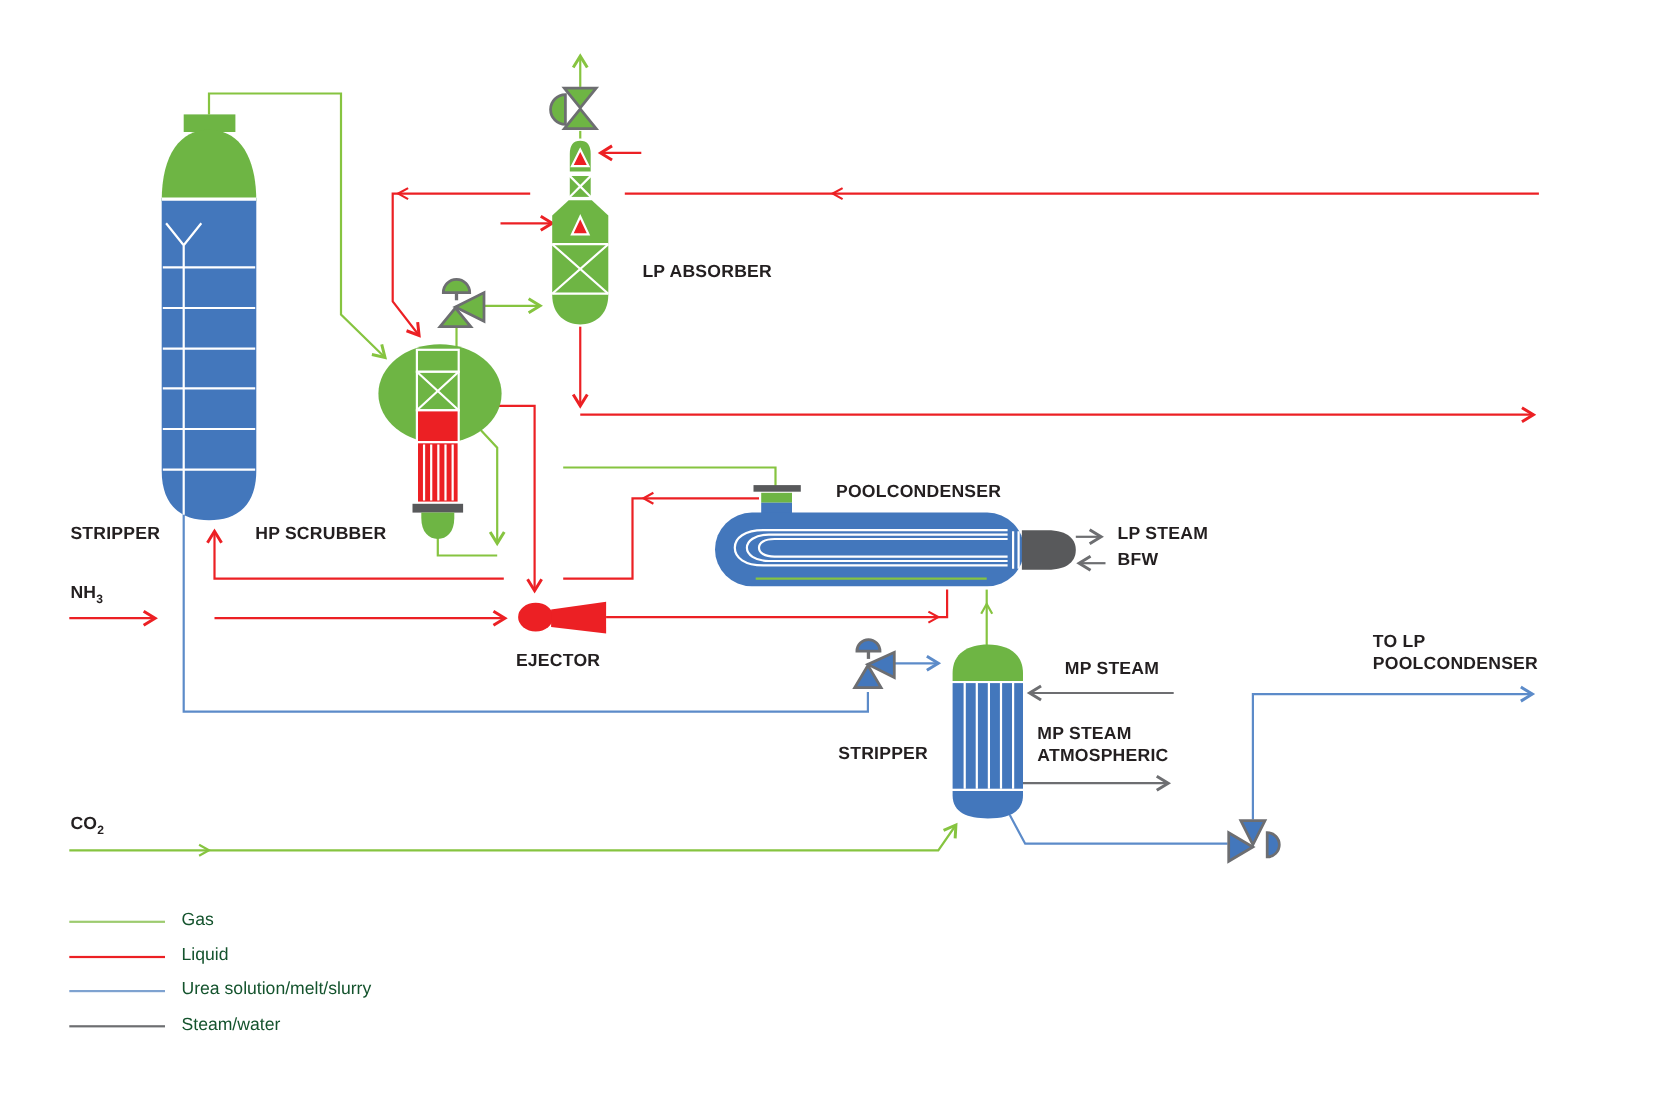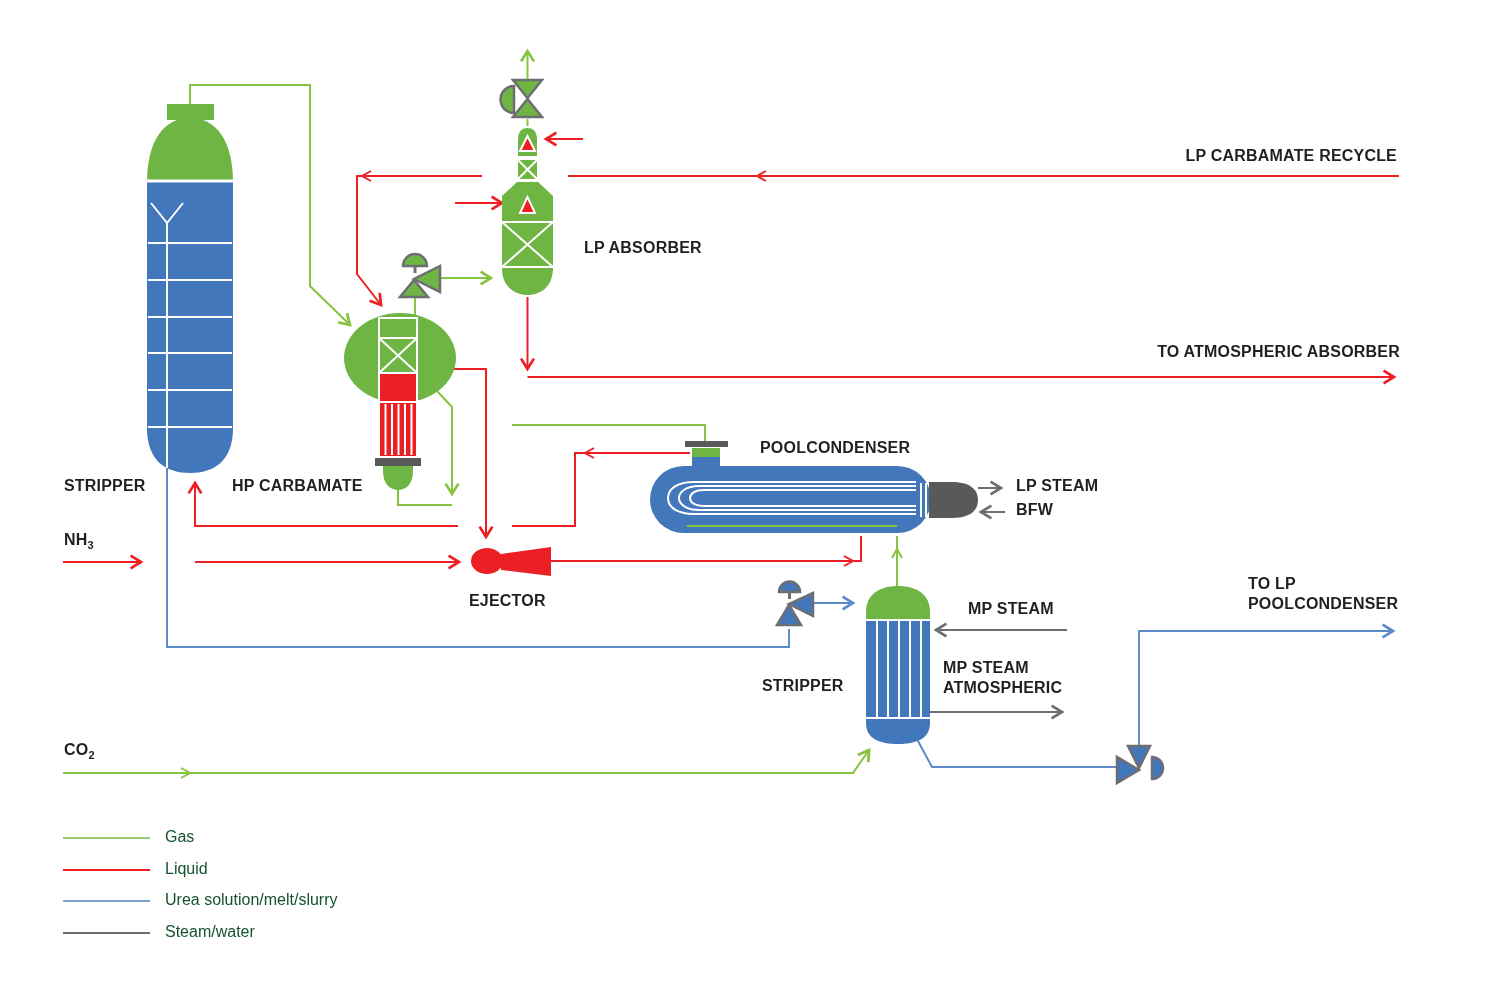--- a/index.html
+++ b/index.html
@@ -175,31 +175,29 @@
     </g>
 
     <g>
       <polygon class="vb-s" points="1117,757 1117,783 1139,770"></polygon>
       <polygon class="vb-s" points="1128,746 1150,746 1139,768"></polygon>
       <path class="vb-s" d="M1152,757 A11,11 0 0 1 1152,779 Z" stroke-width="3"></path>
     </g>
   </svg>
 
   <div class="lbl" style="left:64px;top:477px">STRIPPER</div>
-  <div class="lbl" style="left:232px;top:477px">HP CARBAMATE</div>
+  <div class="lbl" style="left:232px;top:477px">HP SCRUBBER</div>
   <div class="lbl" style="left:584px;top:239px">LP ABSORBER</div>
   <div class="lbl" style="left:760px;top:439px">POOLCONDENSER</div>
   <div class="lbl" style="left:469px;top:592px">EJECTOR</div>
   <div class="lbl" style="left:762px;top:677px">STRIPPER</div>
 
   <div class="lbl" style="left:64px;top:531px"><span>NH</span><sub>3</sub></div>
   <div class="lbl" style="left:64px;top:741px"><span>CO</span><sub>2</sub></div>
 
-  <div class="lbl ra" style="left:1050px;top:147px;width:347px">LP CARBAMATE RECYCLE</div>
-  <div class="lbl ra" style="left:1050px;top:343px;width:350px">TO ATMOSPHERIC ABSORBER</div>
   <div class="lbl" style="left:1016px;top:477px">LP STEAM</div>
   <div class="lbl" style="left:1016px;top:501px">BFW</div>
   <div class="lbl" style="left:968px;top:600px">MP STEAM</div>
   <div class="lbl wrap" style="left:943px;top:658px;width:140px">MP STEAM ATMOSPHERIC</div>
   <div class="lbl wrap" style="left:1248px;top:574px;width:150px">TO LP POOLCONDENSER</div>
 
   <div>
     <div class="leg-line" style="left: 63px; top: 837px; background-color: rgb(157, 203, 111);"></div>
     <div class="leg-lbl" style="left:165px;top:828px">Gas</div>
 

